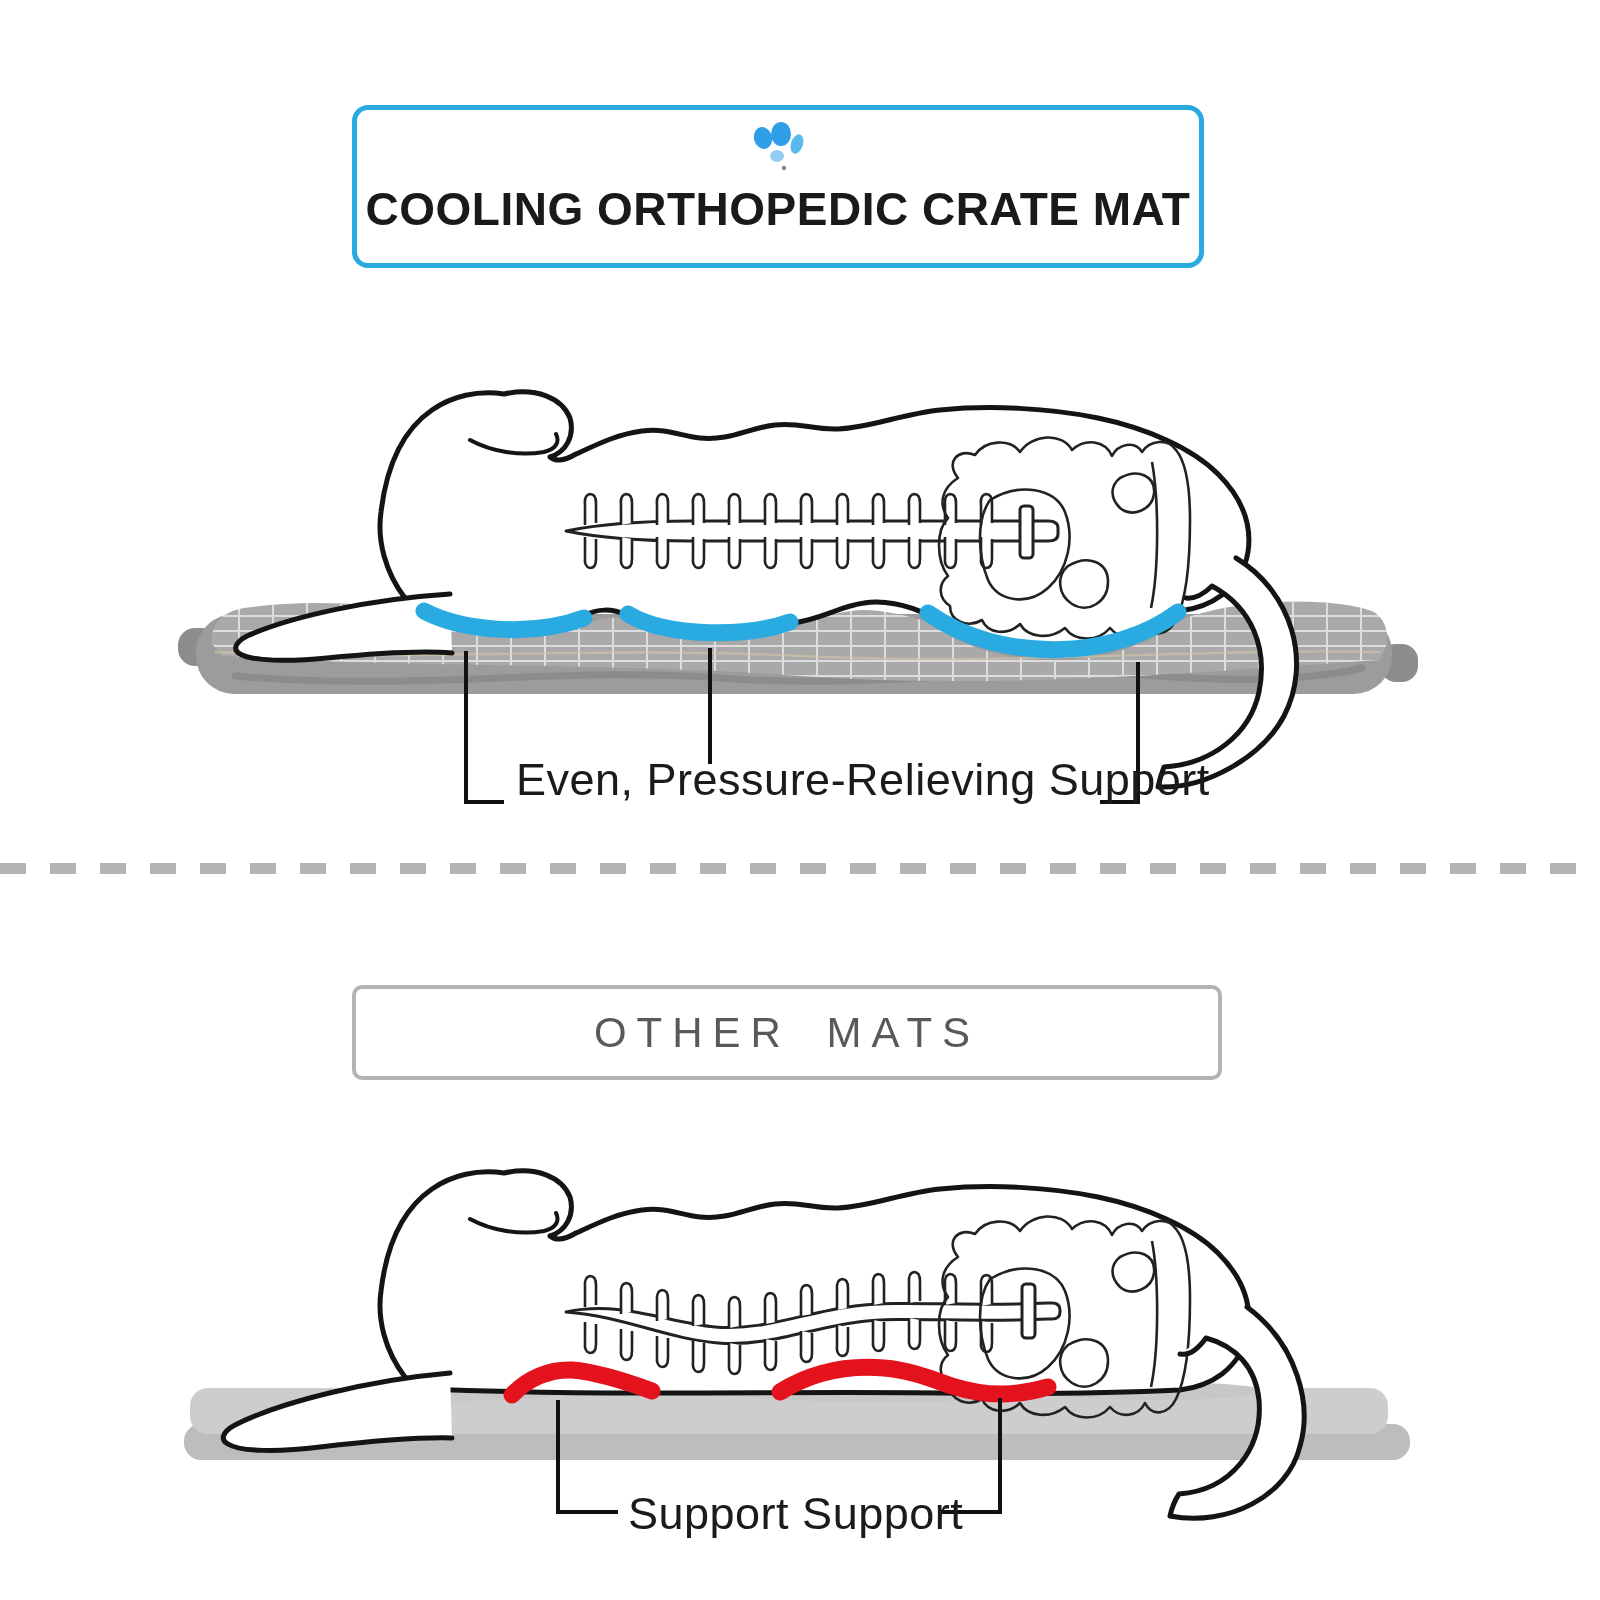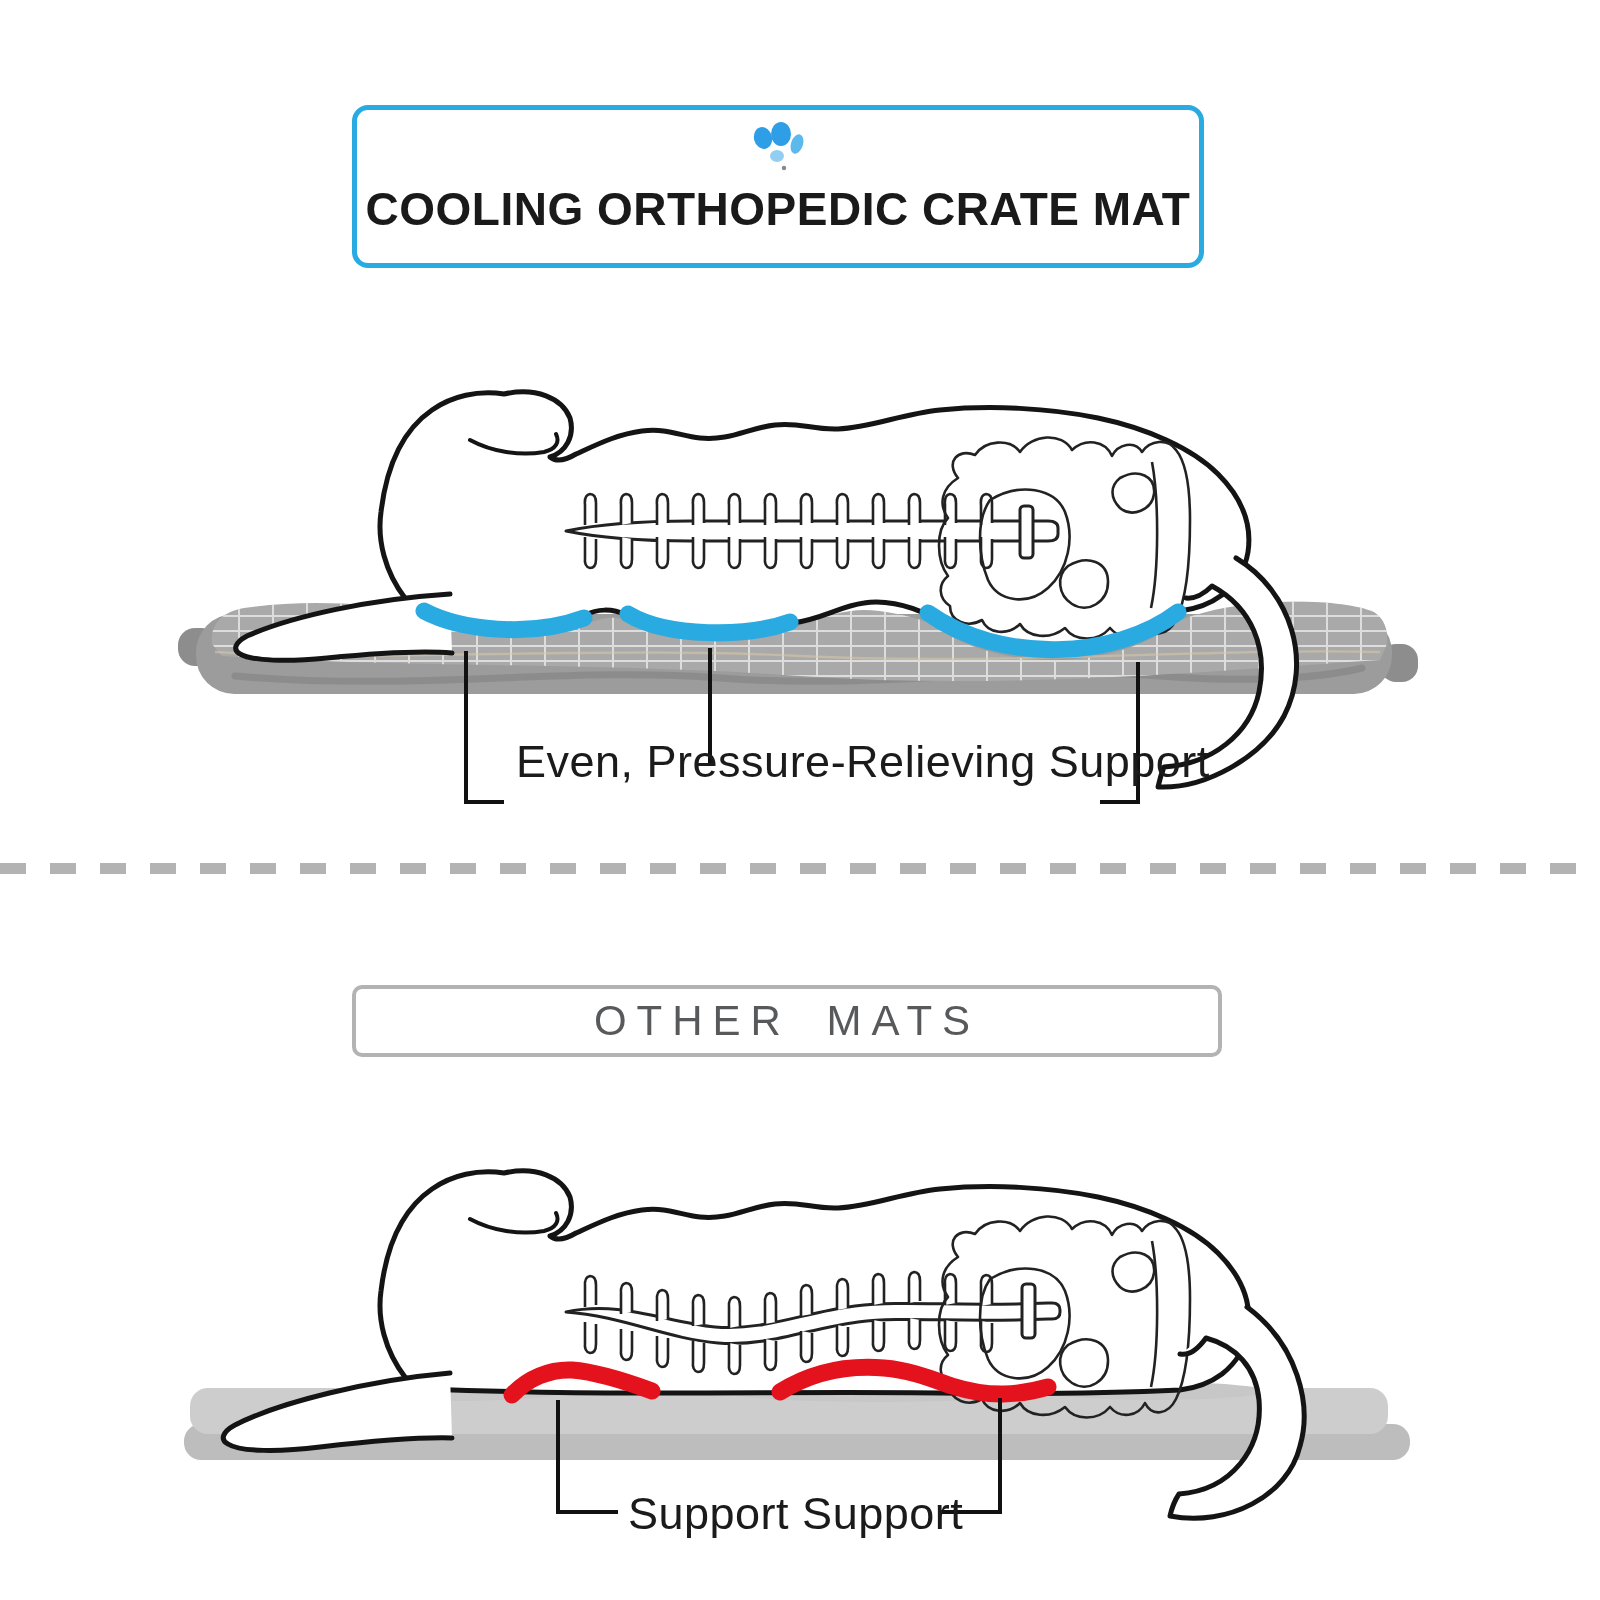--- a/index.html
+++ b/index.html
@@ -25,30 +25,30 @@
   }
 
   .diagram-svg{position:absolute;left:0;width:1600px;display:block;}
   #topSvg{top:360px;height:480px;}
   #bottomSvg{top:1100px;height:460px;}
 
   .callout-label{
     position:absolute;color:#1b1b1b;font-size:45px;font-weight:400;
     letter-spacing:.5px;text-align:center;white-space:nowrap;
   }
-  #topLabel{left:516px;top:736px;width:572px;}
+  #topLabel{left:516px;top:754px;width:572px;}
   #bottomLabel{left:628px;top:1488px;width:300px;}
 
   .divider{
     position:absolute;left:0;top:863px;width:1600px;height:11px;
     background:repeating-linear-gradient(90deg,var(--divider-grey) 0 26px,transparent 26px 50px);
   }
 
   .other-box{
-    position:absolute;left:352px;top:985px;width:870px;height:72px;
+    position:absolute;left:352px;top:985px;width:870px;height:95px;
     border:4px solid var(--grey-border);border-radius:10px;box-sizing:border-box;
     display:flex;align-items:center;justify-content:center;
   }
   .other-title{
     color:var(--grey-text);font-size:42px;font-weight:500;
     letter-spacing:10px;word-spacing:14px;white-space:nowrap;
   }
 
   
   .body-line{fill:#fff;stroke:var(--line-black);stroke-width:5;stroke-linecap:round;stroke-linejoin:round;}

